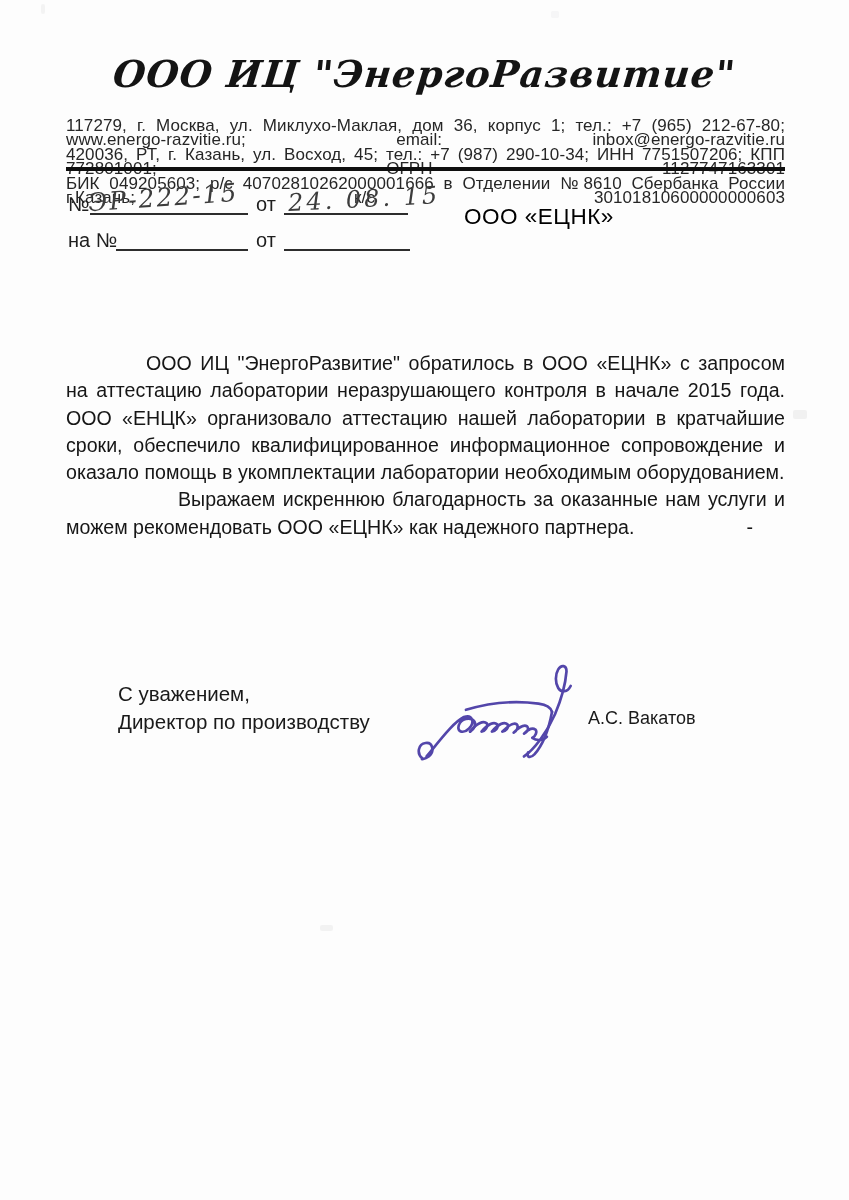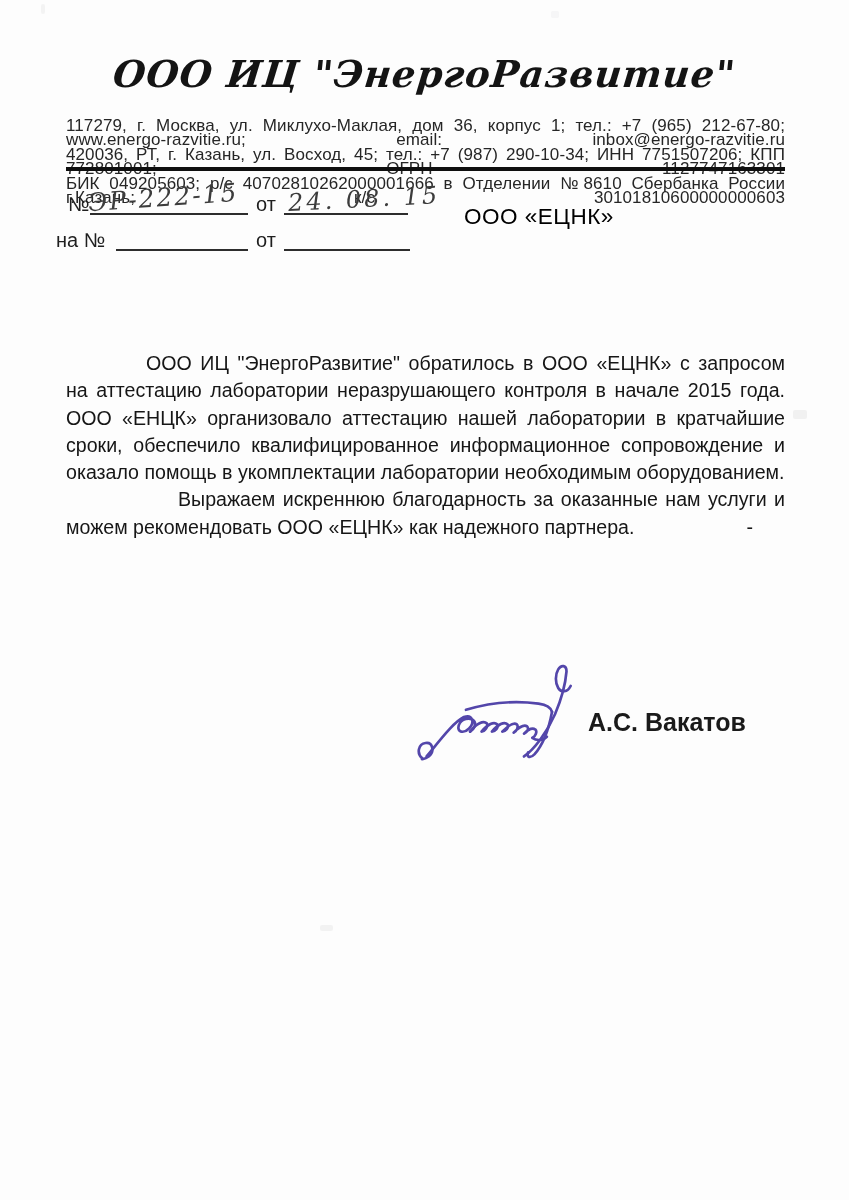--- a/index.html
+++ b/index.html
@@ -72,21 +72,21 @@
   .p-indent1{text-indent:80px;}
   .p-indent3{text-indent:112px;}
   .trailing-dash{padding-left:112px;}
   
   .sig-left{
     position:absolute;left:118px;top:680px;
     font-size:20.5px;line-height:28px;color:#1a1a1a;
   }
   .sig-name{
     position:absolute;left:588px;top:708px;
-    font-size:25px;color:#1a1a1a;font-weight:bold;
+    font-size:18px;color:#1a1a1a;
   }
   .sig-svg{
     position:absolute;left:412px;top:658px;width:166px;height:114px;
   }
   
   .artifact{position:absolute;background:#e9e9ea;border-radius:2px;}
   .a1{left:41px;top:4px;width:4px;height:10px;opacity:.5;}
   .a2{left:551px;top:11px;width:8px;height:7px;opacity:.35;}
   .a3{left:793px;top:410px;width:14px;height:9px;opacity:.6;}
   .a4{left:320px;top:925px;width:13px;height:6px;opacity:.55;}
@@ -114,30 +114,34 @@
   <span class="ref-label" style="left:68px;top:193px;">№</span>
   <div class="field-line" style="left:90px;top:213px;width:158px;"></div>
   <span class="handwrite hw-number">ЭР-222-15</span>
 
   <span class="ref-label" style="left:256px;top:193px;">от</span>
   <div class="field-line" style="left:284px;top:213px;width:124px;"></div>
   <span class="handwrite hw-date">24. 08. 15</span>
 
   <span class="recipient">ООО «ЕЦНК»</span>
 
-  <span class="ref-label" style="left:56px;top:229px;">на №</span>
+  <span class="ref-label" style="left:68px;top:229px;">на №</span>
   <div class="field-line" style="left:116px;top:249px;width:132px;"></div>
   <span class="ref-label" style="left:256px;top:229px;">от</span>
   <div class="field-line" style="left:284px;top:249px;width:126px;"></div>
 
   <div class="body-block">
     <p class="p-indent1">ООО ИЦ "ЭнергоРазвитие" обратилось в ООО «ЕЦНК» с запросом на аттестацию лаборатории неразрушающего контроля в начале 2015 года. ООО «ЕНЦК» организовало аттестацию нашей лаборатории в кратчайшие сроки, обеспечило квалифицированное информационное сопровождение и оказало помощь в укомплектации лаборатории необходимым оборудованием.</p>
     <p class="p-indent3"><span>Выражаем искреннюю благодарность за оказанные нам услуги и можем рекомендовать ООО «ЕЦНК» как надежного партнера.</span><span class="trailing-dash">-</span></p>
   </div>
 
+  <div class="sig-left">
+    <div>С уважением,</div>
+    <div>Директор по производству</div>
+  </div>
 
   <svg class="sig-svg" viewBox="0 0 160 110">
     <g fill="none" stroke="#4a3da6" stroke-width="2.6" stroke-linecap="round" stroke-linejoin="round" opacity="0.95">
       <path d="M10,97 C4,92 6,83 13,82 C20,81 22,90 16,95 C12,98 8,98 10,97"></path>
       <path d="M14,95 C28,78 40,62 50,57 C58,54 61,62 55,68 C50,73 43,72 45,65 C47,59 56,56 60,61 C62,64 60,69 56,71"></path>
       <path d="M56,71 C62,63 69,60 72,63 C74,66 70,71 67,71 C73,64 79,61 82,64 C84,67 80,71 77,71 C83,64 89,61 92,64 C94,67 90,71 87,71 C93,65 98,62 101,64 C103,66 101,71 98,72 C104,66 108,64 111,66 C113,68 111,72 108,73 C112,69 116,67 119,69 C121,71 119,76 116,77 C120,80 126,80 130,76"></path>
       <path d="M52,50 C75,43 100,41 122,44 C129,45 134,48 135,52"></path>
       <path d="M108,95 C118,88 130,72 138,54 C144,40 148,25 149,13 C149,7 144,6 141,11 C138,16 138,24 141,29 C144,34 150,33 153,27"></path>
       <path d="M135,52 C132,68 126,84 118,93 C114,97 110,96 112,91"></path>
     </g>

